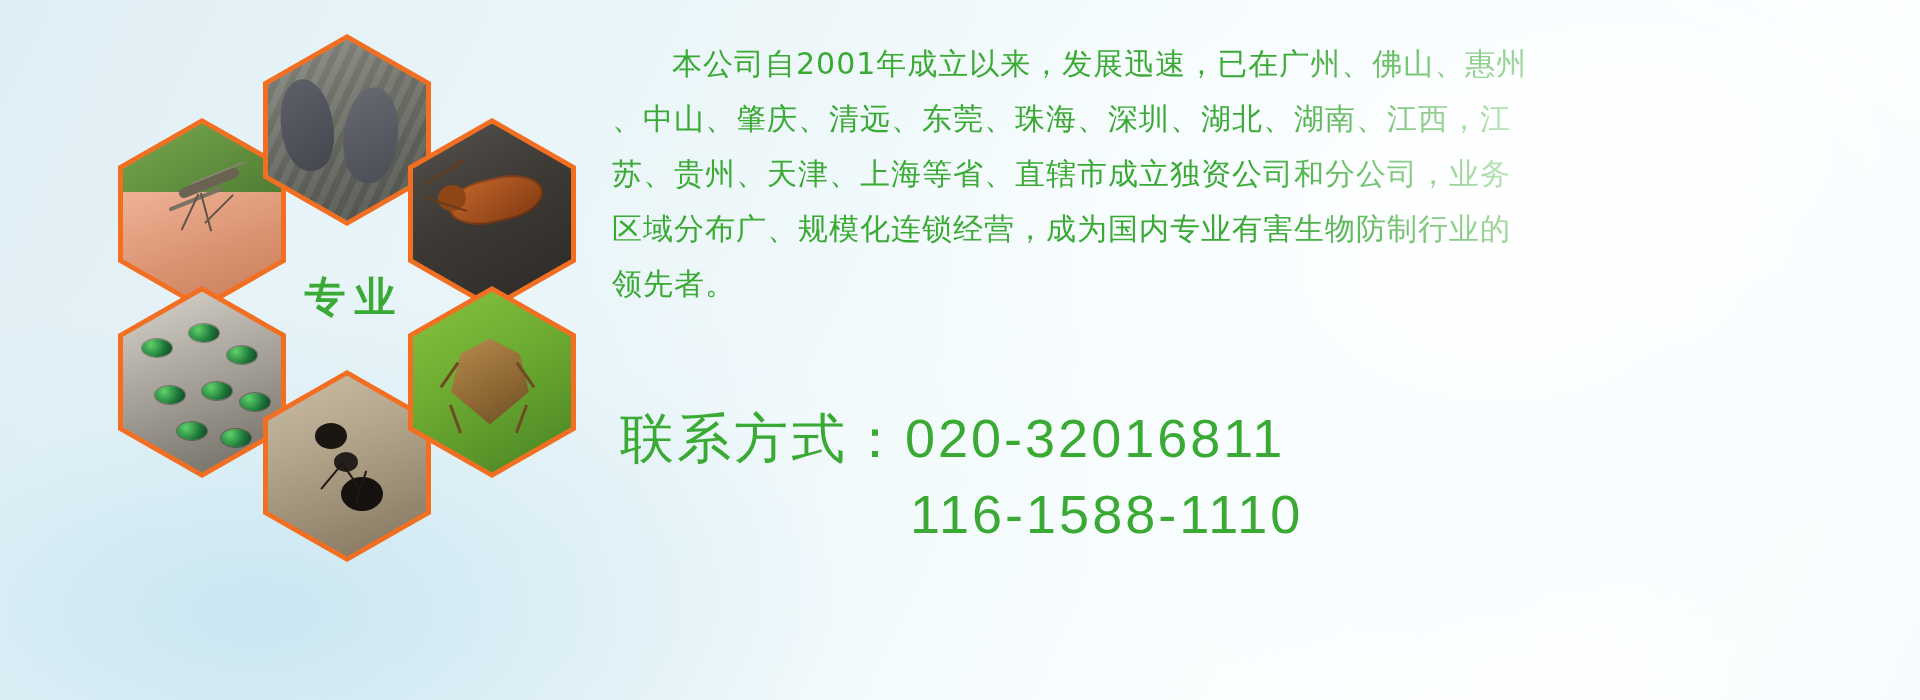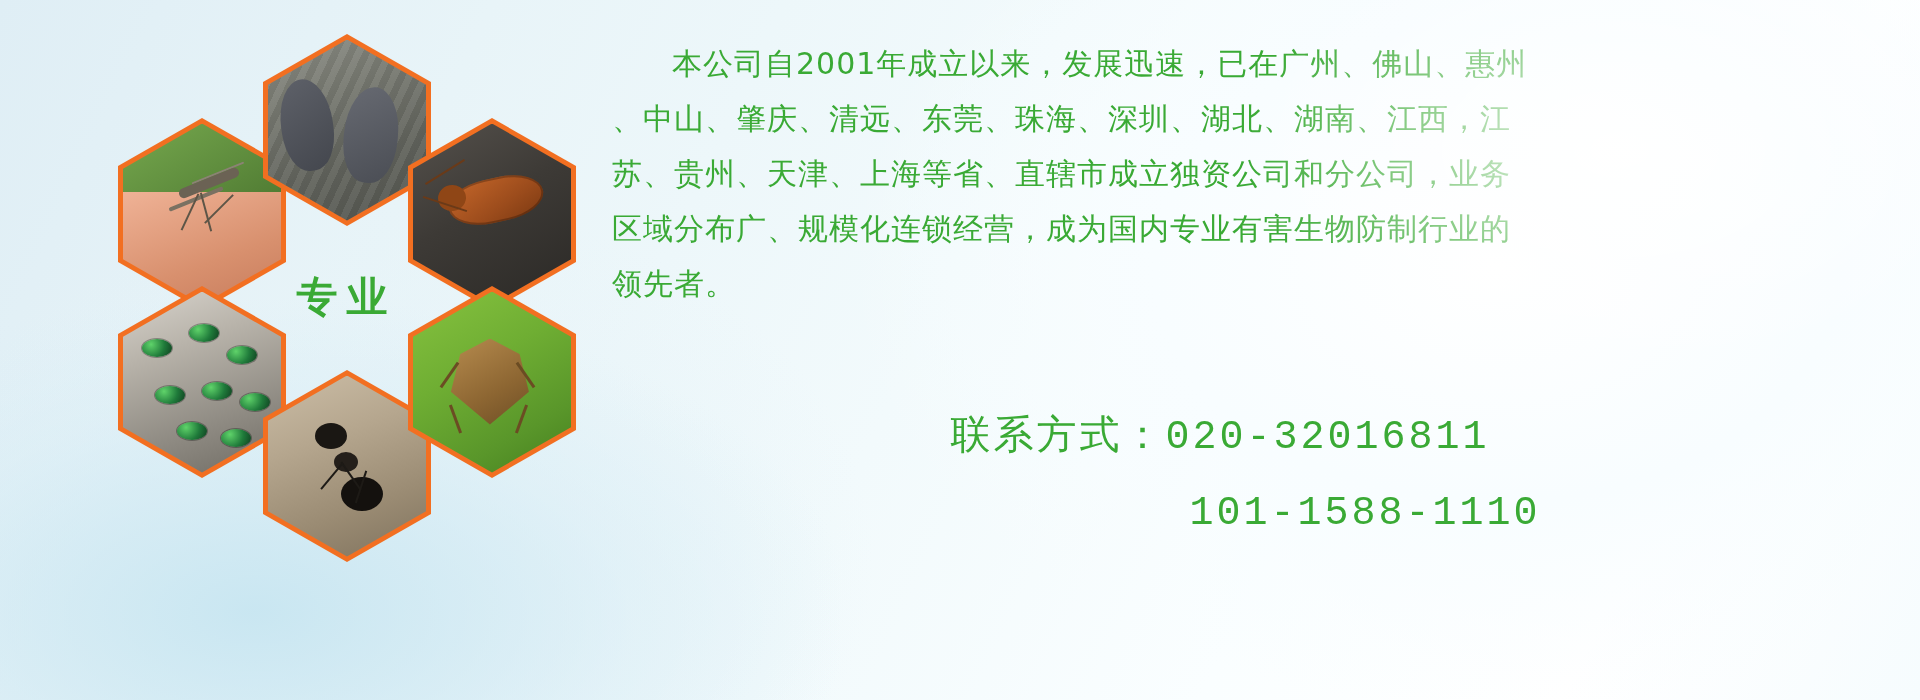--- a/index.html
+++ b/index.html
@@ -44,21 +44,21 @@
   
   .hex.mosq{left:30px;  top:110px;}
   .hex.rats{left:175px; top:26px;}
   .hex.roach{left:320px;top:110px;}
   .hex.flies{left:30px; top:278px;}
   .hex.ant{left:175px;  top:362px;}
   .hex.stink{left:320px;top:278px;}
 
   
   #hex-label{
-    position:absolute;left:170px;top:194px;width:168px;height:192px;
+    position:absolute;left:178px;top:194px;width:168px;height:192px;
     display:flex;flex-direction:column;align-items:center;justify-content:center;
     z-index:6;
   }
   #hex-label .ln{
     color:#3aaa35;font-weight:700;font-size:41px;letter-spacing:9px;
     line-height:1.35;text-indent:9px;
     font-family:"DejaVu Sans","Liberation Sans",sans-serif;
   }
 
   
@@ -129,27 +129,26 @@
     white-space:nowrap;
     font-family:"DejaVu Sans","Liberation Sans",sans-serif;
   }
   .para-line.first{text-indent:60px;}
 
   #contact{
     position:absolute;left:620px;top:400px;width:1200px;
   }
   .contact-line{
     color:#3aaa35;
-    font-size:40px;
+    font-size:54px;
     line-height:76px;
     letter-spacing:3px;
     font-weight:500;
     white-space:nowrap;
-    font-family:Liberation Mono, monospace;
-    text-align:center;
+    font-family:Liberation Sans, sans-serif;
   }
   .contact-line.second{text-indent:290px;}
 </style>
 </head>
 <body>
 
 <div id="banner">
 
   <div id="hex-cluster">
 
@@ -235,16 +234,16 @@
   <div id="copy">
     <div class="para-line first">本公司自2001年成立以来，发展迅速，已在广州、佛山、惠州</div>
     <div class="para-line">、中山、肇庆、清远、东莞、珠海、深圳、湖北、湖南、江西，江</div>
     <div class="para-line">苏、贵州、天津、上海等省、直辖市成立独资公司和分公司，业务</div>
     <div class="para-line">区域分布广、规模化连锁经营，成为国内专业有害生物防制行业的</div>
     <div class="para-line">领先者。</div>
   </div>
 
   <div id="contact">
     <div class="contact-line">联系方式：020-32016811</div>
-    <div class="contact-line second">101-1588-1110</div>
+    <div class="contact-line second">116-1588-1110</div>
   </div>
 
 </div>
 
 </body></html>

